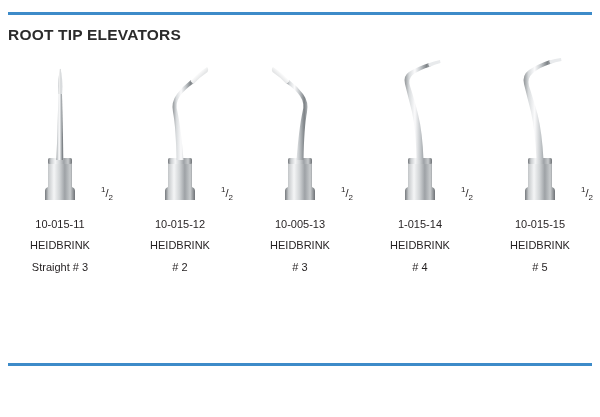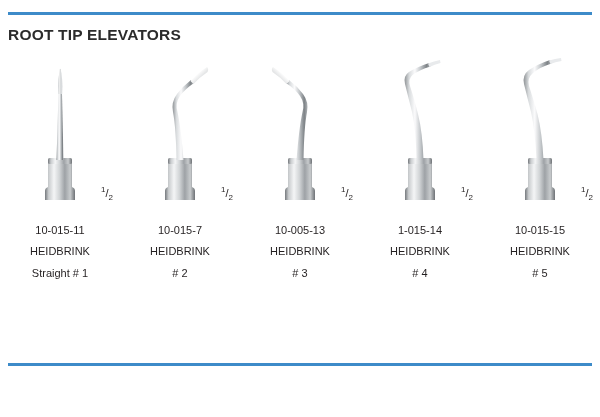--- a/index.html
+++ b/index.html
@@ -79,21 +79,21 @@
   }
   .scale-mark .num {
     font-size: 8px;
     vertical-align: super;
   }
   .scale-mark .den {
     font-size: 8px;
     vertical-align: sub;
   }
   .caption {
-    margin-top: 10px;
+    margin-top: 4px;
     text-align: center;
     line-height: 1.95;
     font-size: 11px;
     color: #231f20;
     white-space: nowrap;
   }
   .caption .code { display: block; }
   .caption .brand { display: block; text-align: center; }
   .caption .variant { display: block; }
 </style>
@@ -145,21 +145,21 @@
           <path d="M57.6 44 Q56.8 26 59.3 18 Q61.8 26 61.1 44 Z" fill="url(#blade1)"></path>
           <path d="M59.3 19 L59.3 44" stroke="#c6c9cc" stroke-width="0.7" fill="none"></path>
         </svg>
         <div class="scale-mark">
           <span class="num">1</span>/<span class="den">2</span>
         </div>
       </div>
       <div class="caption">
         <span class="code">10-015-11</span>
         <span class="brand">HEIDBRINK</span>
-        <span class="variant">Straight # 1</span>
+        <span class="variant">Straight # 3</span>
       </div>
     </div>
 
     <div class="cell">
       <div class="figure">
         <svg viewBox="0 0 118 160">
           <defs>
             <linearGradient id="steel2" x1="0" y1="0" x2="1" y2="0">
               <stop offset="0%" stop-color="#8f9396"></stop>
               <stop offset="18%" stop-color="#d9dcde"></stop>
@@ -188,21 +188,21 @@
 
           <path d="M55.5 110 Q55 78 52 62 Q50 52 56 44 Q62 36 70 30 L73 33 Q64 39 59 46 Q54 53 56.5 62 Q60 78 62.5 110 Z" fill="url(#steel2)"></path>
 
           <path d="M69.5 31 Q78 22 86 17 Q88 19 86.5 22 Q79 27 72.5 34 Z" fill="url(#blade2)"></path>
         </svg>
         <div class="scale-mark">
           <span class="num">1</span>/<span class="den">2</span>
         </div>
       </div>
       <div class="caption">
-        <span class="code">10-015-7</span>
+        <span class="code">10-015-12</span>
         <span class="brand">HEIDBRINK</span>
         <span class="variant"># 2</span>
       </div>
     </div>
 
     <div class="cell">
       <div class="figure">
         <svg viewBox="0 0 118 160">
           <defs>
             <linearGradient id="steel3" x1="0" y1="0" x2="1" y2="0">

